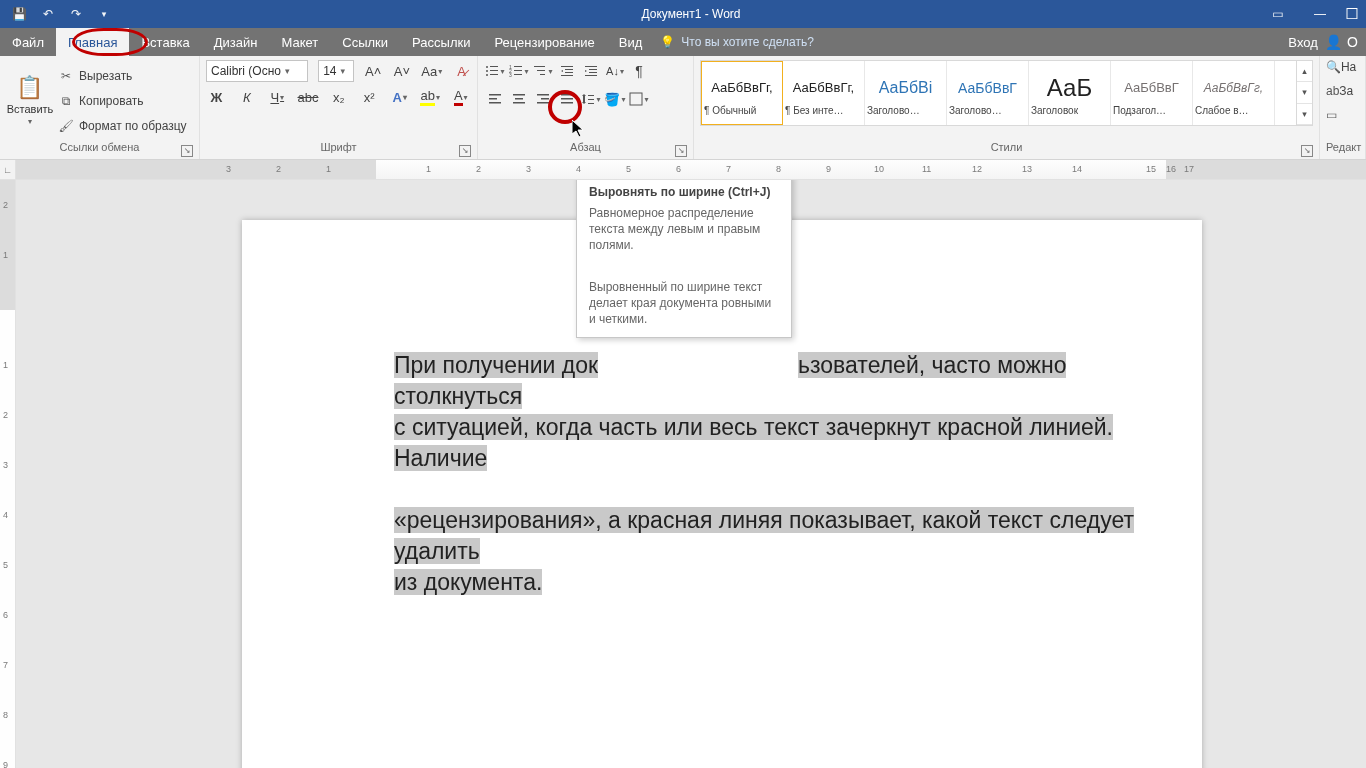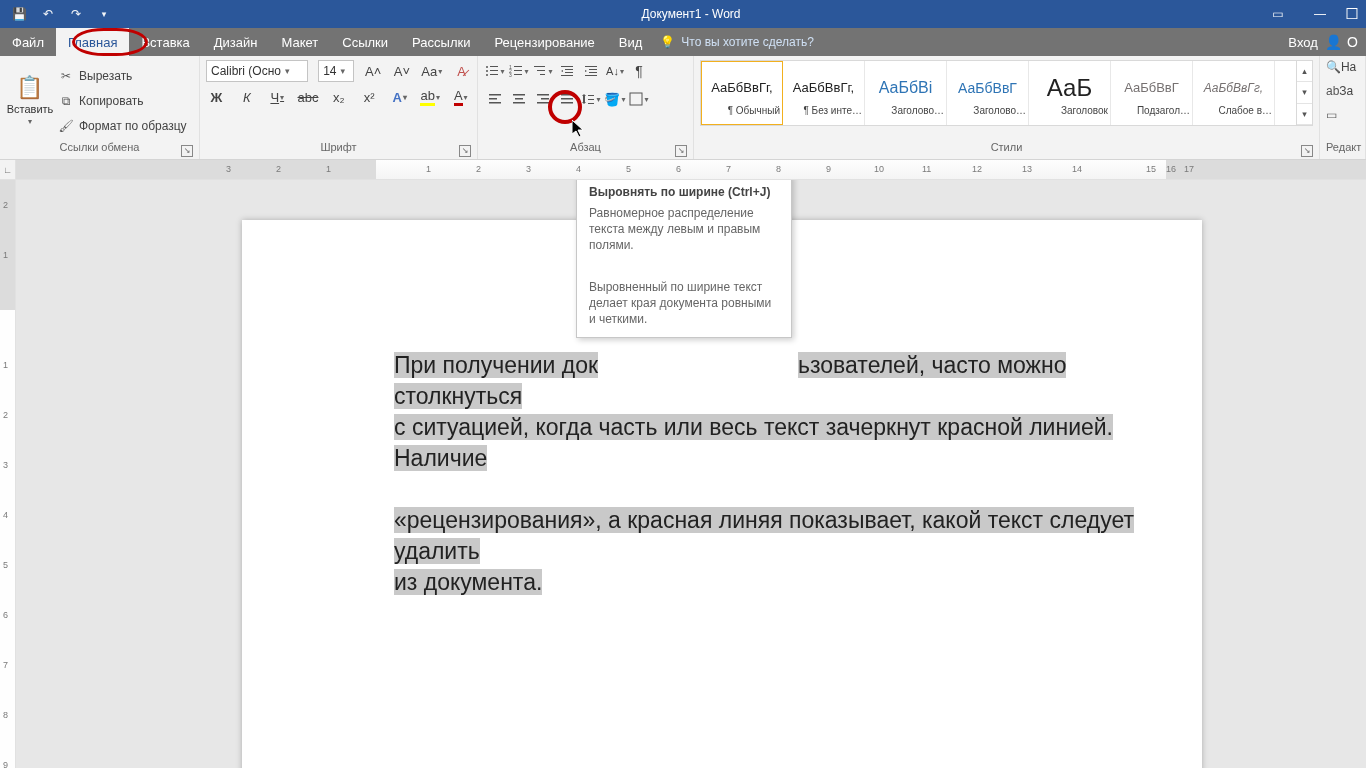--- a/index.html
+++ b/index.html
@@ -43,21 +43,21 @@
   .para-col{display:flex;flex-direction:column;gap:6px;}
   .para-row{display:flex;align-items:center;gap:2px;}
   .ib svg{width:14px;height:14px;}
   .circle-highlight-justify{position:absolute;border:4px solid #c00000;border-radius:50%;width:34px;height:34px;pointer-events:none;z-index:5;}
   
   .styles-group{flex:1;min-width:0;}
   .gallery{display:flex;height:66px;border:1px solid #d9d9d9;background:#fff;}
   .gitem{width:82px;border-right:1px solid #e8e8e8;display:flex;flex-direction:column;align-items:center;justify-content:center;padding:2px;overflow:hidden;}
   .gitem.sel{border:1px solid #f2b01e;background:#fff;}
   .gprev{font-size:14px;color:#222;height:34px;display:flex;align-items:center;justify-content:center;white-space:nowrap;}
-  .gname{font-size:10px;color:#444;white-space:nowrap;overflow:hidden;text-overflow:ellipsis;width:100%;text-align:right;}
+  .gname{font-size:10px;color:#444;white-space:nowrap;overflow:hidden;text-overflow:ellipsis;width:100%;text-align:left;}
   .gscroll{width:16px;display:flex;flex-direction:column;border-left:1px solid #d9d9d9;}
   .gscroll div{flex:1;display:flex;align-items:center;justify-content:center;font-size:9px;color:#555;border-bottom:1px solid #e4e4e4;}
   
   .edit-col{display:flex;flex-direction:column;gap:2px;font-size:12px;color:#444;}
   .edit-col .srow{height:22px;}
   
   .rulerwrap{height:20px;background:#fff;border-bottom:1px solid #e1e1e1;display:flex;}
   .rcorner{width:16px;background:#f3f3f3;border-right:1px solid #e1e1e1;font-size:9px;color:#777;display:flex;align-items:center;justify-content:center;}
   .hruler{flex:1;position:relative;background:linear-gradient(#fefefe,#f4f4f4);overflow:hidden;}
   .hruler .ticks{position:absolute;left:0;right:0;top:0;bottom:0;font-size:9px;color:#7a7a7a;}

